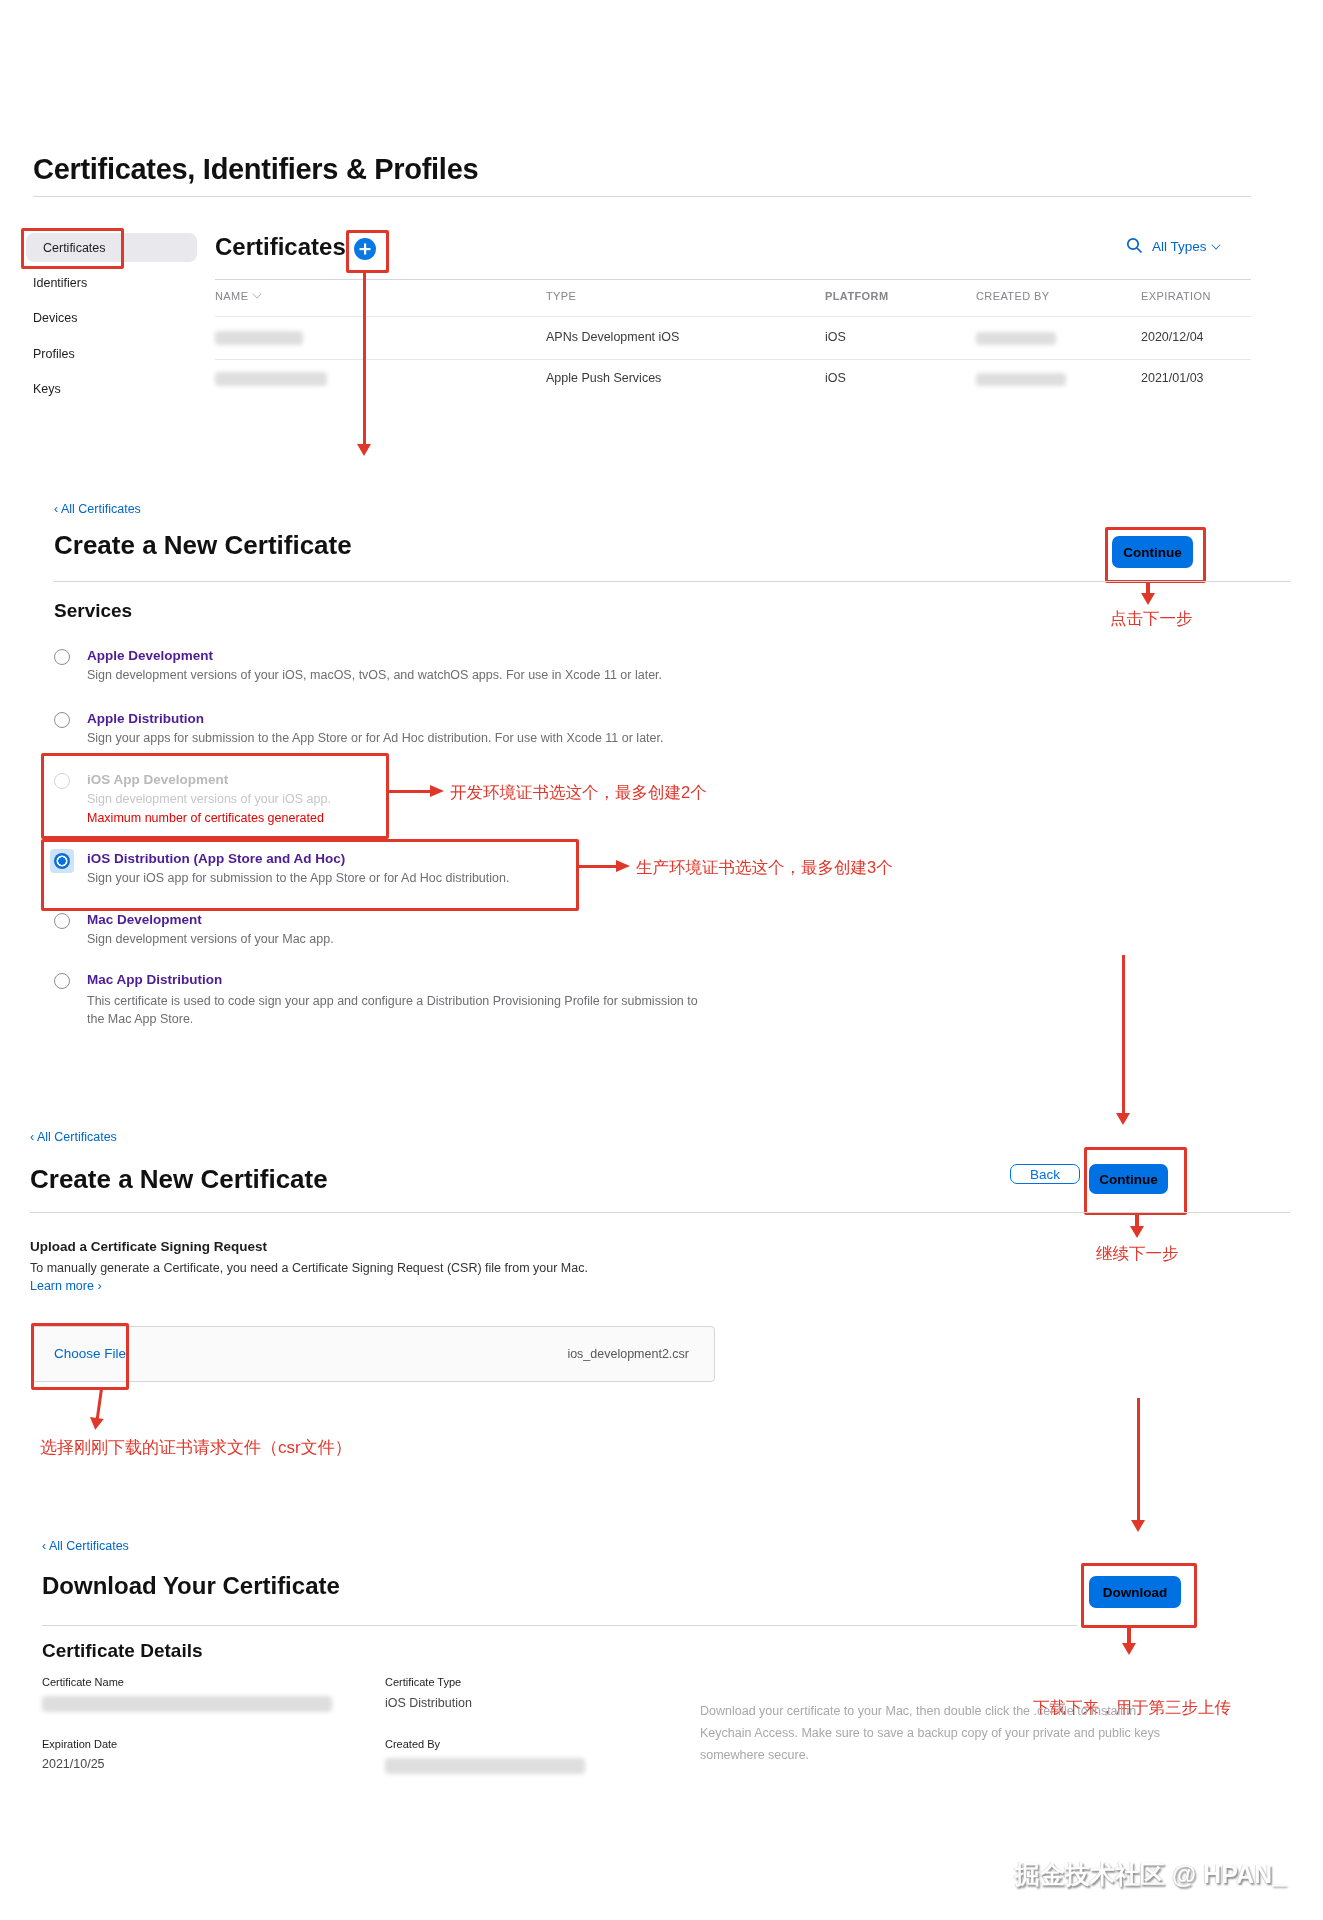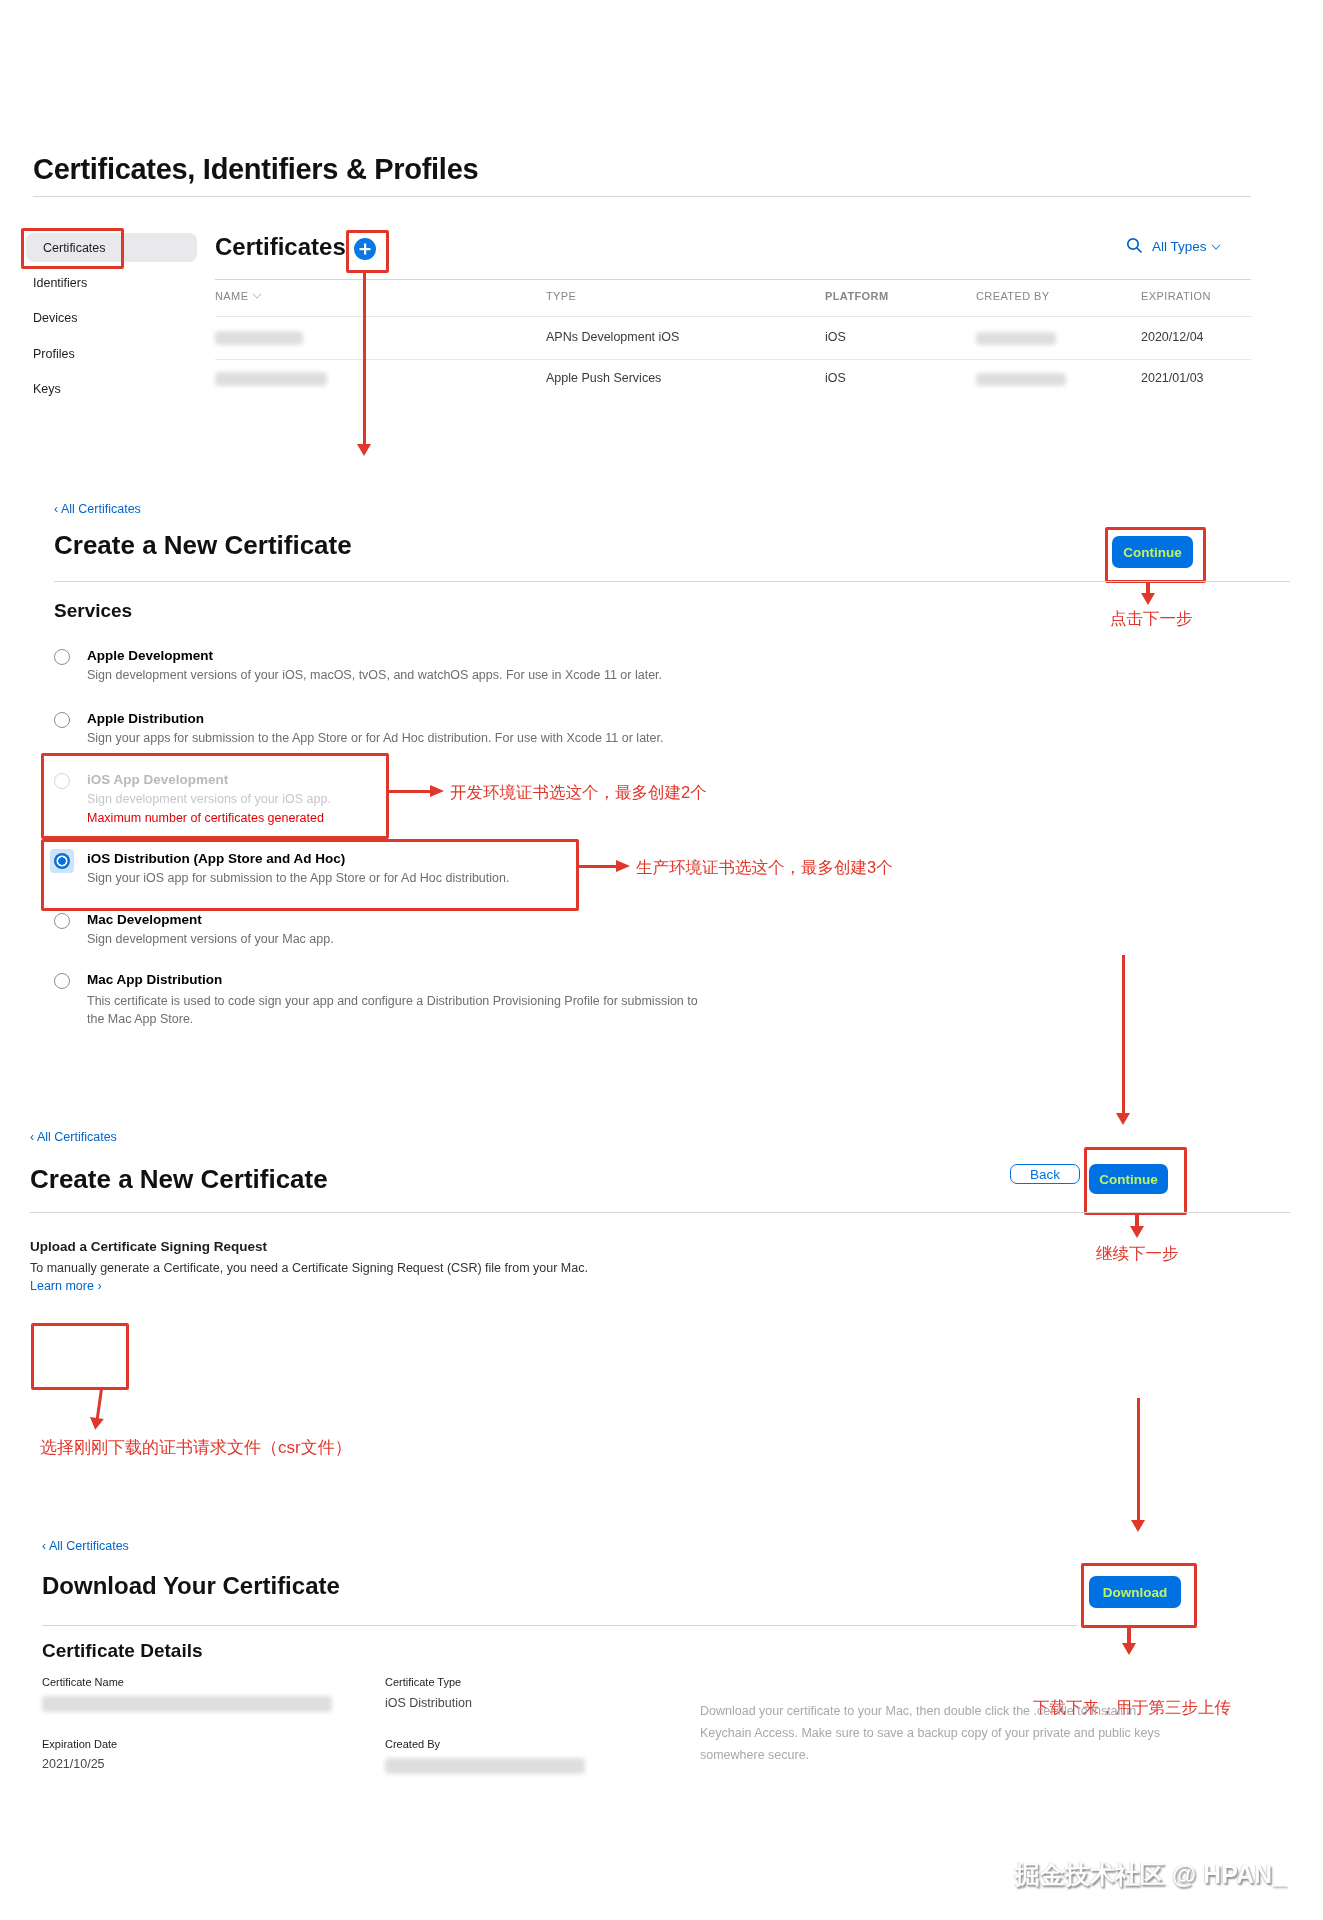--- a/index.html
+++ b/index.html
@@ -5,34 +5,34 @@
   html,body{margin:0;padding:0;background:#fff;}
   #canvas{position:relative;width:1323px;height:1920px;background:#fff;overflow:hidden;
           font-family:"Liberation Sans",sans-serif;color:#1d1d1f;}
   .abs{position:absolute;}
   .hr{position:absolute;height:1px;background:#d6d6d6;}
   .hr-light{position:absolute;height:1px;background:#e8e8e8;}
   .redbox{position:absolute;border:3px solid #e0372b;border-radius:2px;background:transparent;}
   .cn{position:absolute;color:#e0372b;font-size:16.5px;white-space:nowrap;}
   .link{color:#0066cc;text-decoration:none;cursor:pointer;}
   .h1{font-weight:700;color:#111;}
-  .btn-blue{position:absolute;background:#0071e3;color:#bef264;border:none;border-radius:7px;
+  .btn-blue{position:absolute;background:#0071e3;color:#000000;border:none;border-radius:7px;
             font-size:13.5px;font-family:inherit;display:flex;align-items:center;justify-content:center;
             font-weight:600;cursor:pointer;}
   .btn-outline{position:absolute;background:#fff;color:#0071e3;border:1px solid #0071e3;border-radius:7px;
             font-size:13.5px;font-family:inherit;display:flex;align-items:center;justify-content:center;cursor:pointer;}
   .blur-block{position:absolute;background:#dedede;border-radius:4px;filter:blur(2px);}
   .col-head{position:absolute;font-size:11px;color:#86868b;letter-spacing:.4px;}
   .cell{position:absolute;font-size:12.5px;color:#3a3a3c;white-space:nowrap;}
   .radio{position:absolute;width:14px;height:14px;border:1.5px solid #8e8e93;border-radius:50%;background:#fff;}
   .radio.disabled{border-color:#d6d6d9;}
   .radio.selected{border:none;width:16px;height:16px;
       background:radial-gradient(circle,#0071e3 0 3.5px,#fff 4px 5.2px,#0b70d6 5.8px);}
   .radio-focus{position:absolute;width:24px;height:24px;background:#cfe3f8;border-radius:4px;}
-  .opt-title{position:absolute;font-size:13.5px;font-weight:700;color:#000000;white-space:nowrap;}
+  .opt-title{position:absolute;font-size:13.5px;font-weight:700;color:#4c1d95;white-space:nowrap;}
   .opt-desc{position:absolute;font-size:12.5px;color:#6e6e73;white-space:nowrap;}
   .opt-title.disabled{color:#b9b9be;}
   .opt-desc.disabled{color:#c6c6cb;}
   .arrow-line-v{position:absolute;width:2.5px;background:#e0372b;}
   .arrow-line-h{position:absolute;height:2.5px;background:#e0372b;}
   .head-down{position:absolute;width:0;height:0;border-left:7px solid transparent;
              border-right:7px solid transparent;border-top:12px solid #e0372b;}
   .head-right{position:absolute;width:0;height:0;border-top:6px solid transparent;
              border-bottom:6px solid transparent;border-left:14px solid #e0372b;}
   .fat-tail{position:absolute;width:4px;background:#e0372b;}
@@ -160,20 +160,24 @@
   <div class="redbox" style="left:1084px;top:1147px;width:97px;height:62px;"></div>
   <div class="hr" style="left:30px;top:1212px;width:1260px;"></div>
   <div class="fat-tail" style="left:1135px;top:1214px;height:13px;"></div>
   <div class="head-down" style="left:1130px;top:1226px;"></div>
   <div class="cn" style="left:1096px;top:1243px;">继续下一步</div>
 
   <div class="abs" style="left:30px;top:1239px;font-size:13.5px;font-weight:700;">Upload a Certificate Signing Request</div>
   <div class="abs" style="left:30px;top:1261px;font-size:12.5px;color:#333;">To manually generate a Certificate, you need a Certificate Signing Request (CSR) file from your Mac.</div>
   <div class="abs link" style="left:30px;top:1279px;font-size:12.5px;">Learn more ›</div>
 
+  <div class="abs" style="left:31px;top:1326px;width:682px;height:54px;background:#fafafa;border:1px solid #d6d6d6;border-radius:4px;">
+    <span class="link" style="position:absolute;left:22px;top:19px;font-size:13.5px;">Choose File</span>
+    <span style="position:absolute;right:25px;top:20px;font-size:12.5px;color:#57575b;">ios_development2.csr</span>
+  </div>
   <div class="redbox" style="left:31px;top:1323px;width:92px;height:61px;"></div>
   <div class="abs" style="left:88px;top:1388px;width:20px;height:44px;transform:rotate(8deg);">
     <div class="arrow-line-v" style="left:9px;top:0;height:32px;"></div>
     <div class="head-down" style="left:3px;top:30px;"></div>
   </div>
   <div class="cn" style="left:40px;top:1436px;font-size:17px;">选择刚刚下载的证书请求文件（csr文件）</div>
 
   <div class="arrow-line-v" style="left:1137px;top:1398px;height:124px;"></div>
   <div class="head-down" style="left:1131px;top:1520px;"></div>
 

